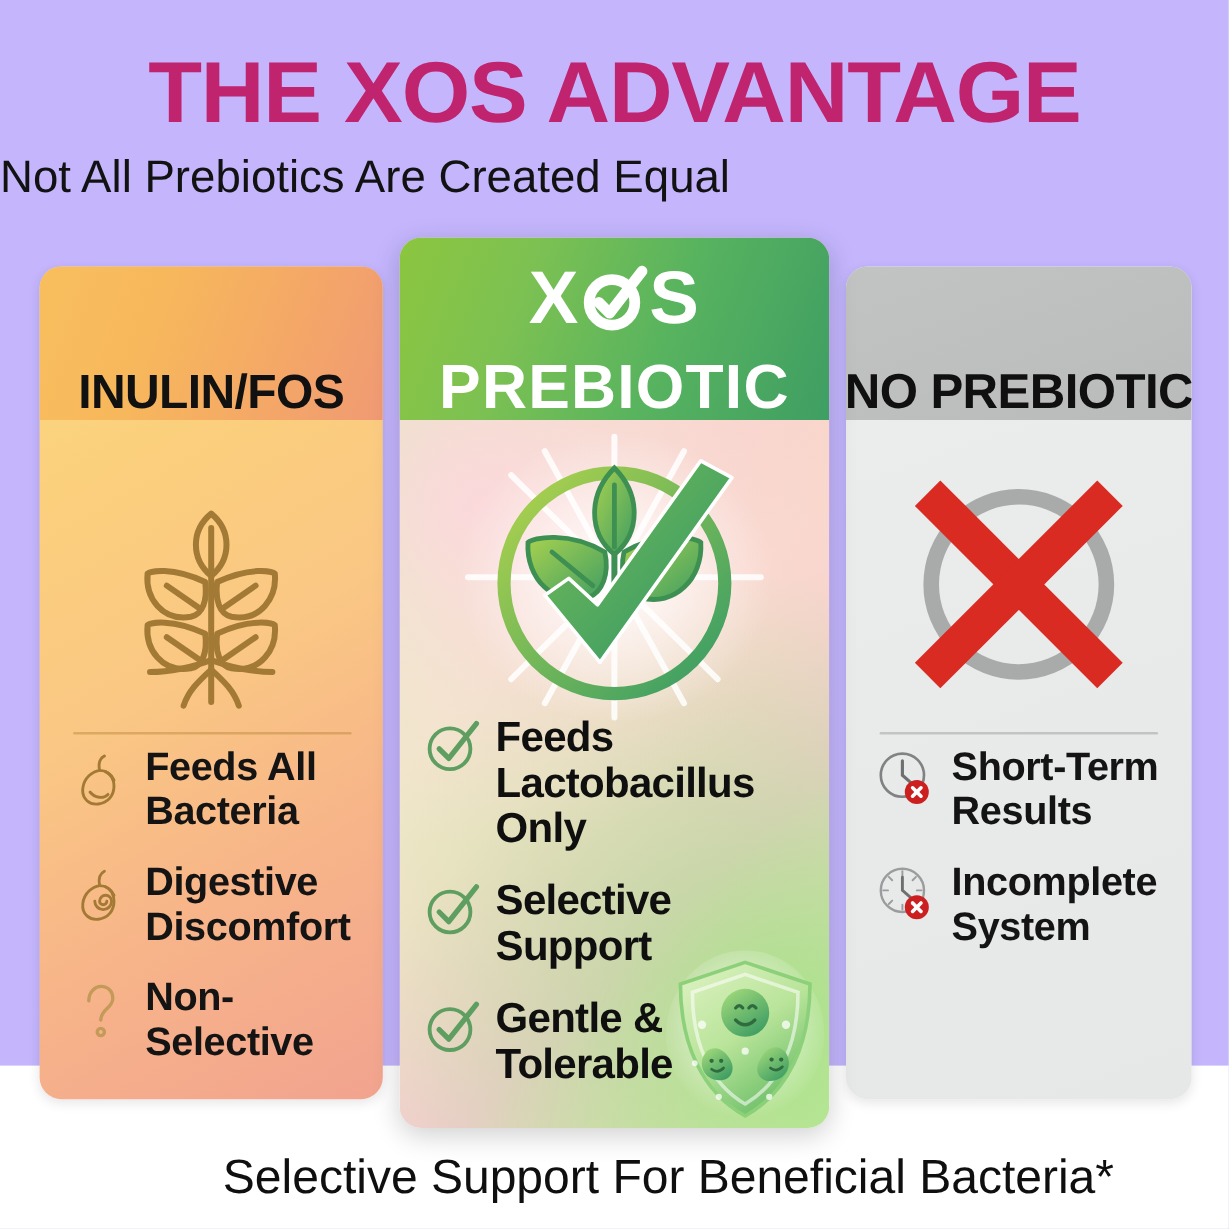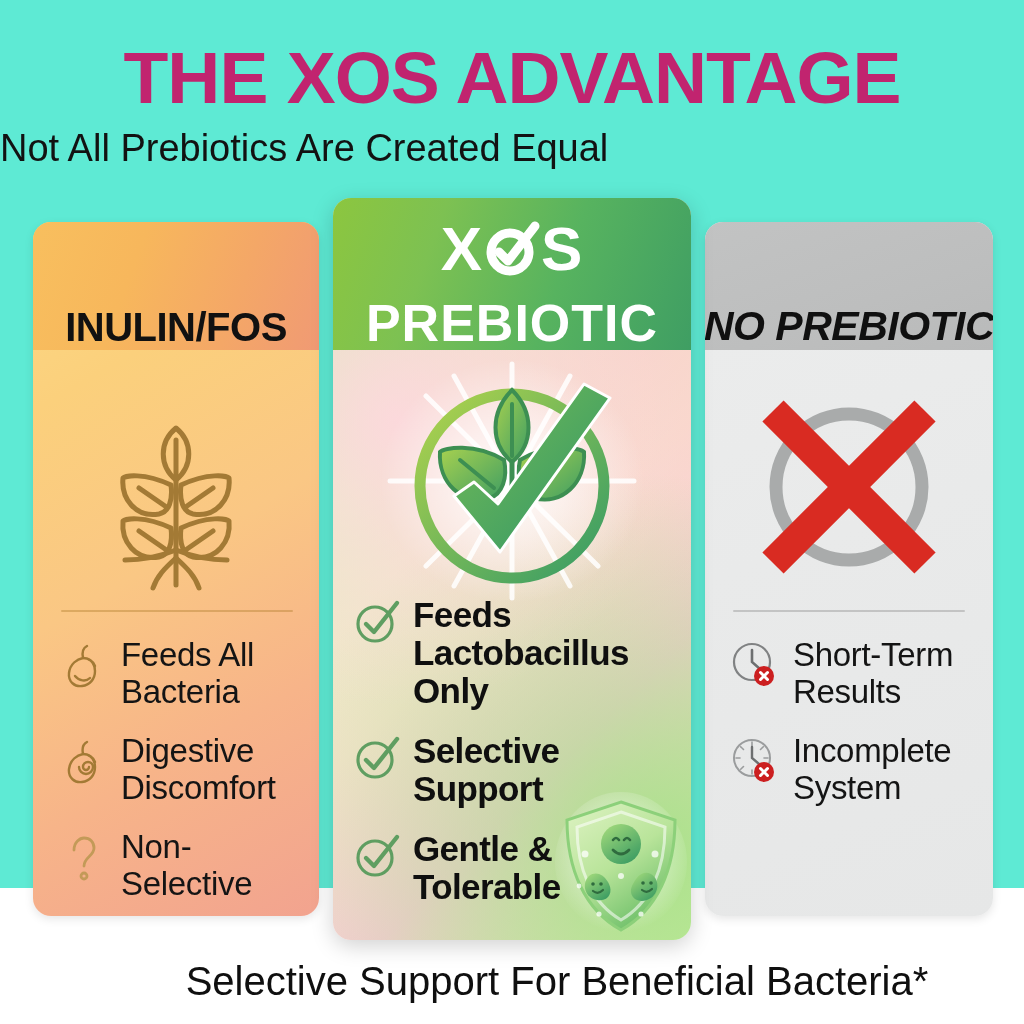--- a/index.html
+++ b/index.html
@@ -10,21 +10,21 @@
     overflow: hidden;
     background: #ffffff;
     font-family: "Liberation Sans", sans-serif;
     position: relative;
   }
 
   .canvas {
     position: relative;
     width: 1024px;
     height: 888px;
-    background: #5eead4;
+    background: #c4b5fd;
   }
 
   
   .main-title {
     position: absolute;
     top: 40px;
     left: 0;
     width: 1024px;
     text-align: center;
     font-size: 72px;
@@ -120,21 +120,20 @@
     line-height: 48px;
   }
 
   .hdr-right-text {
     font-size: 41px;
     font-weight: bold;
     color: #101010;
     letter-spacing: -0.5px;
     text-align: center;
     white-space: nowrap;
-    font-style: italic;
   }
 
   .hdr-center {
     height: 152px;
     background: linear-gradient(110deg, #8cc63f 0%, #7dc152 28%, #57b35f 62%, #3f9e63 100%);
     justify-content: flex-start;
     padding-top: 20px;
   }
 
   .xos-row {
@@ -191,21 +190,21 @@
   }
   .divider-left  { left: 28px; top: 388px; width: 232px; background: rgba(170,120,40,0.38); }
   .divider-right { left: 28px; top: 388px; width: 232px; background: rgba(110,110,110,0.30); }
 
   
   .features {
     position: absolute;
     left: 0;
     width: 100%;
   }
-  .features-side   { top: 412px; padding: 0 21px 0 20px; }
+  .features-side   { top: 396px; padding: 0 21px 0 20px; font-weight: bold; }
   .features-center { top: 396px; padding: 0 14px 0 18px; }
 
   .feat {
     display: flex;
     align-items: flex-start;
     margin-bottom: 20px;
   }
 
   .feat-icon {
     flex: 0 0 auto;

